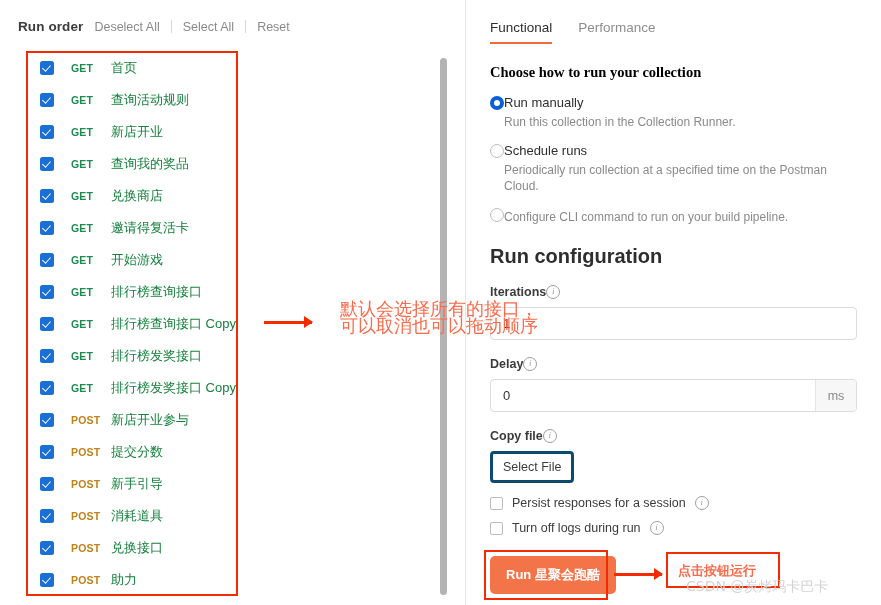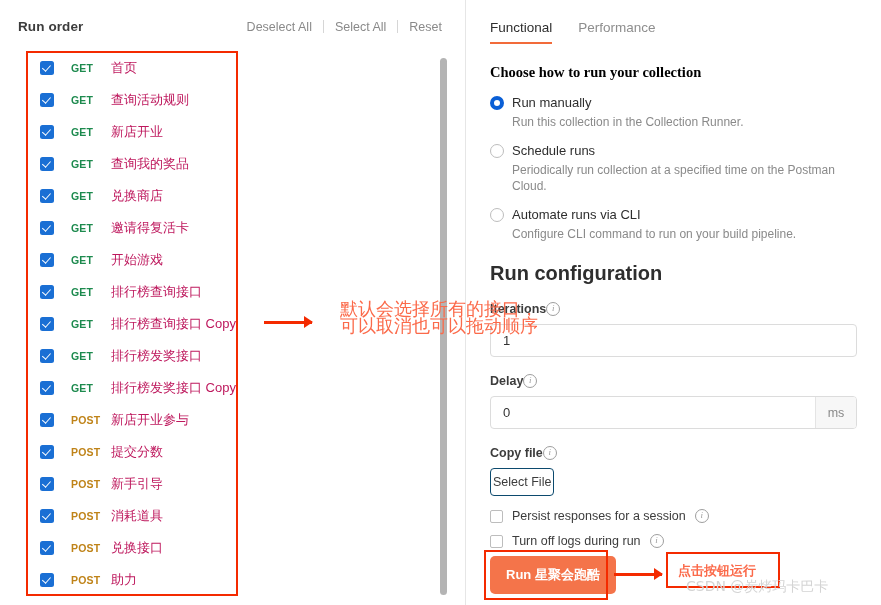--- a/index.html
+++ b/index.html
@@ -21,21 +21,20 @@
     width: 466px;
     height: 605px;
     box-sizing: border-box;
     border-right: 1px solid #e6e6e6;
     background: #fff;
   }
   .left-header {
     height: 41px;
     display: flex;
     align-items: center;
-    justify-content: space-between;
     padding: 12px 12px 0 18px;
     box-sizing: border-box;
   }
   .run-order-title {
     font-size: 13.5px;
     font-weight: bold;
     color: #3c3c3c;
     letter-spacing: .1px;
   }
   .header-actions {
@@ -92,21 +91,21 @@
     margin-left: 17px;
     font-size: 10.5px;
     font-weight: bold;
     letter-spacing: .2px;
     flex: 0 0 auto;
   }
   .m-get { color: #1d8a4e; }
   .m-post { color: #bf8318; }
   .req-name {
     font-size: 13px;
-    color: #be185d;
+    color: #15803d;
     white-space: nowrap;
   }
 
   
   .scrollbar-track {
     position: absolute;
     top: 58px; left: 440px;
     width: 7px; height: 537px;
   }
   .scrollbar-thumb {
@@ -165,21 +164,21 @@
     box-sizing: border-box;
     margin-top: 2px;
     flex: 0 0 auto;
     background: #fff;
     cursor: pointer;
   }
   .radio.checked {
     border: 4px solid #0a5fd6;
     background: #fff;
   }
-  .radio-texts { margin-left: 8px; }
+  .radio-texts { margin-left: 0; }
   .radio-label {
     font-size: 13px;
     color: #2e2e2e;
     line-height: 17px;
   }
   .radio-desc {
     font-size: 12px;
     color: #8a8a8a;
     margin-top: 3px;
     line-height: 16px;
@@ -237,23 +236,23 @@
     align-items: center;
     justify-content: center;
     font-size: 12.5px;
     color: #8a8a8a;
     background: #f7f7f7;
     border-left: 1px solid #e4e4e4;
   }
   .select-file {
     margin-top: 8px;
     display: inline-block;
-    border: 1px solid #0c4a6e;
+    border: 3px solid #0c4a6e;
     border-radius: 4px;
-    padding: 6px 2px;
+    padding: 6px 10px;
     font-size: 12.5px;
     color: #3c3c3c;
     background: #fff;
     cursor: pointer;
   }
   .check-row {
     display: flex;
     align-items: center;
     gap: 9px;
     margin-top: 13px;
@@ -476,21 +475,20 @@
         <div class="radio"></div>
         <div class="radio-texts">
           <div class="radio-label">Schedule runs</div>
           <div class="radio-desc">Periodically run collection at a specified time on the Postman Cloud.</div>
         </div>
       </div>
 
       <div class="radio-row">
         <div class="radio"></div>
         <div class="radio-texts">
-          <div class="radio-label">Automate runs via CLI</div>
           <div class="radio-desc">Configure CLI command to run on your build pipeline.</div>
         </div>
       </div>
     </div>
 
     <div class="conf-title">Run configuration</div>
 
     <div class="field-label">
       <span>Iterations</span>
       <span class="info-i">i</span>

